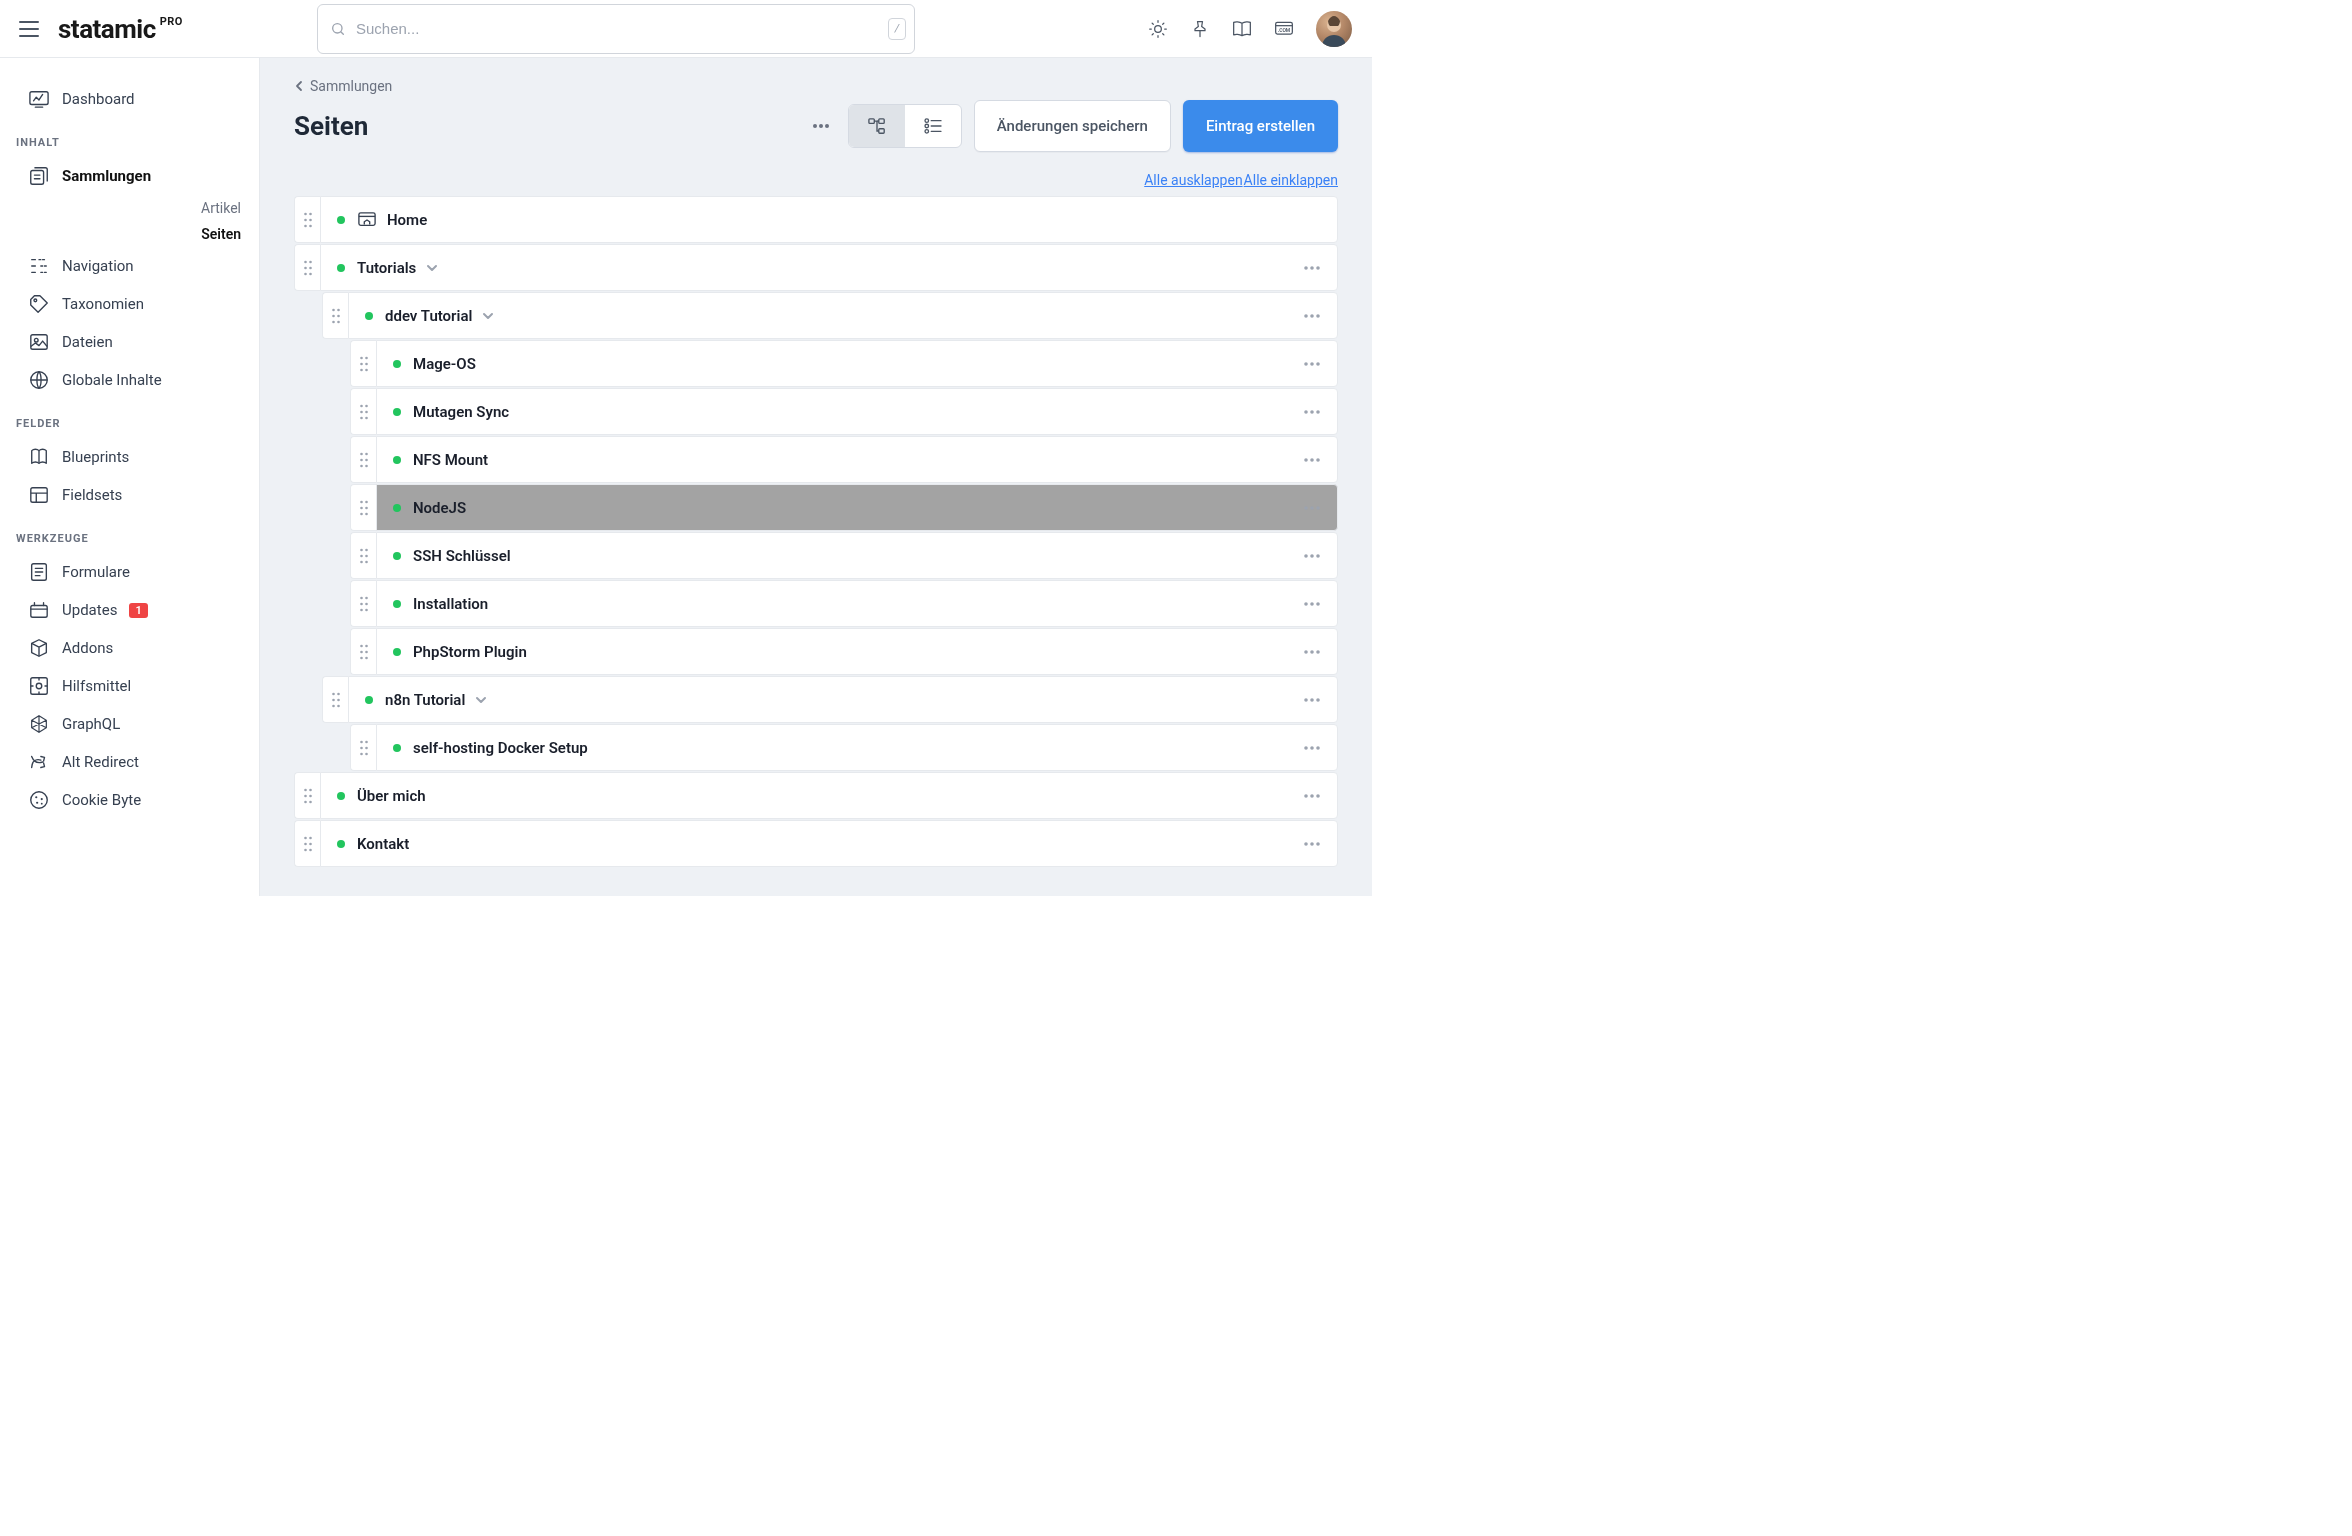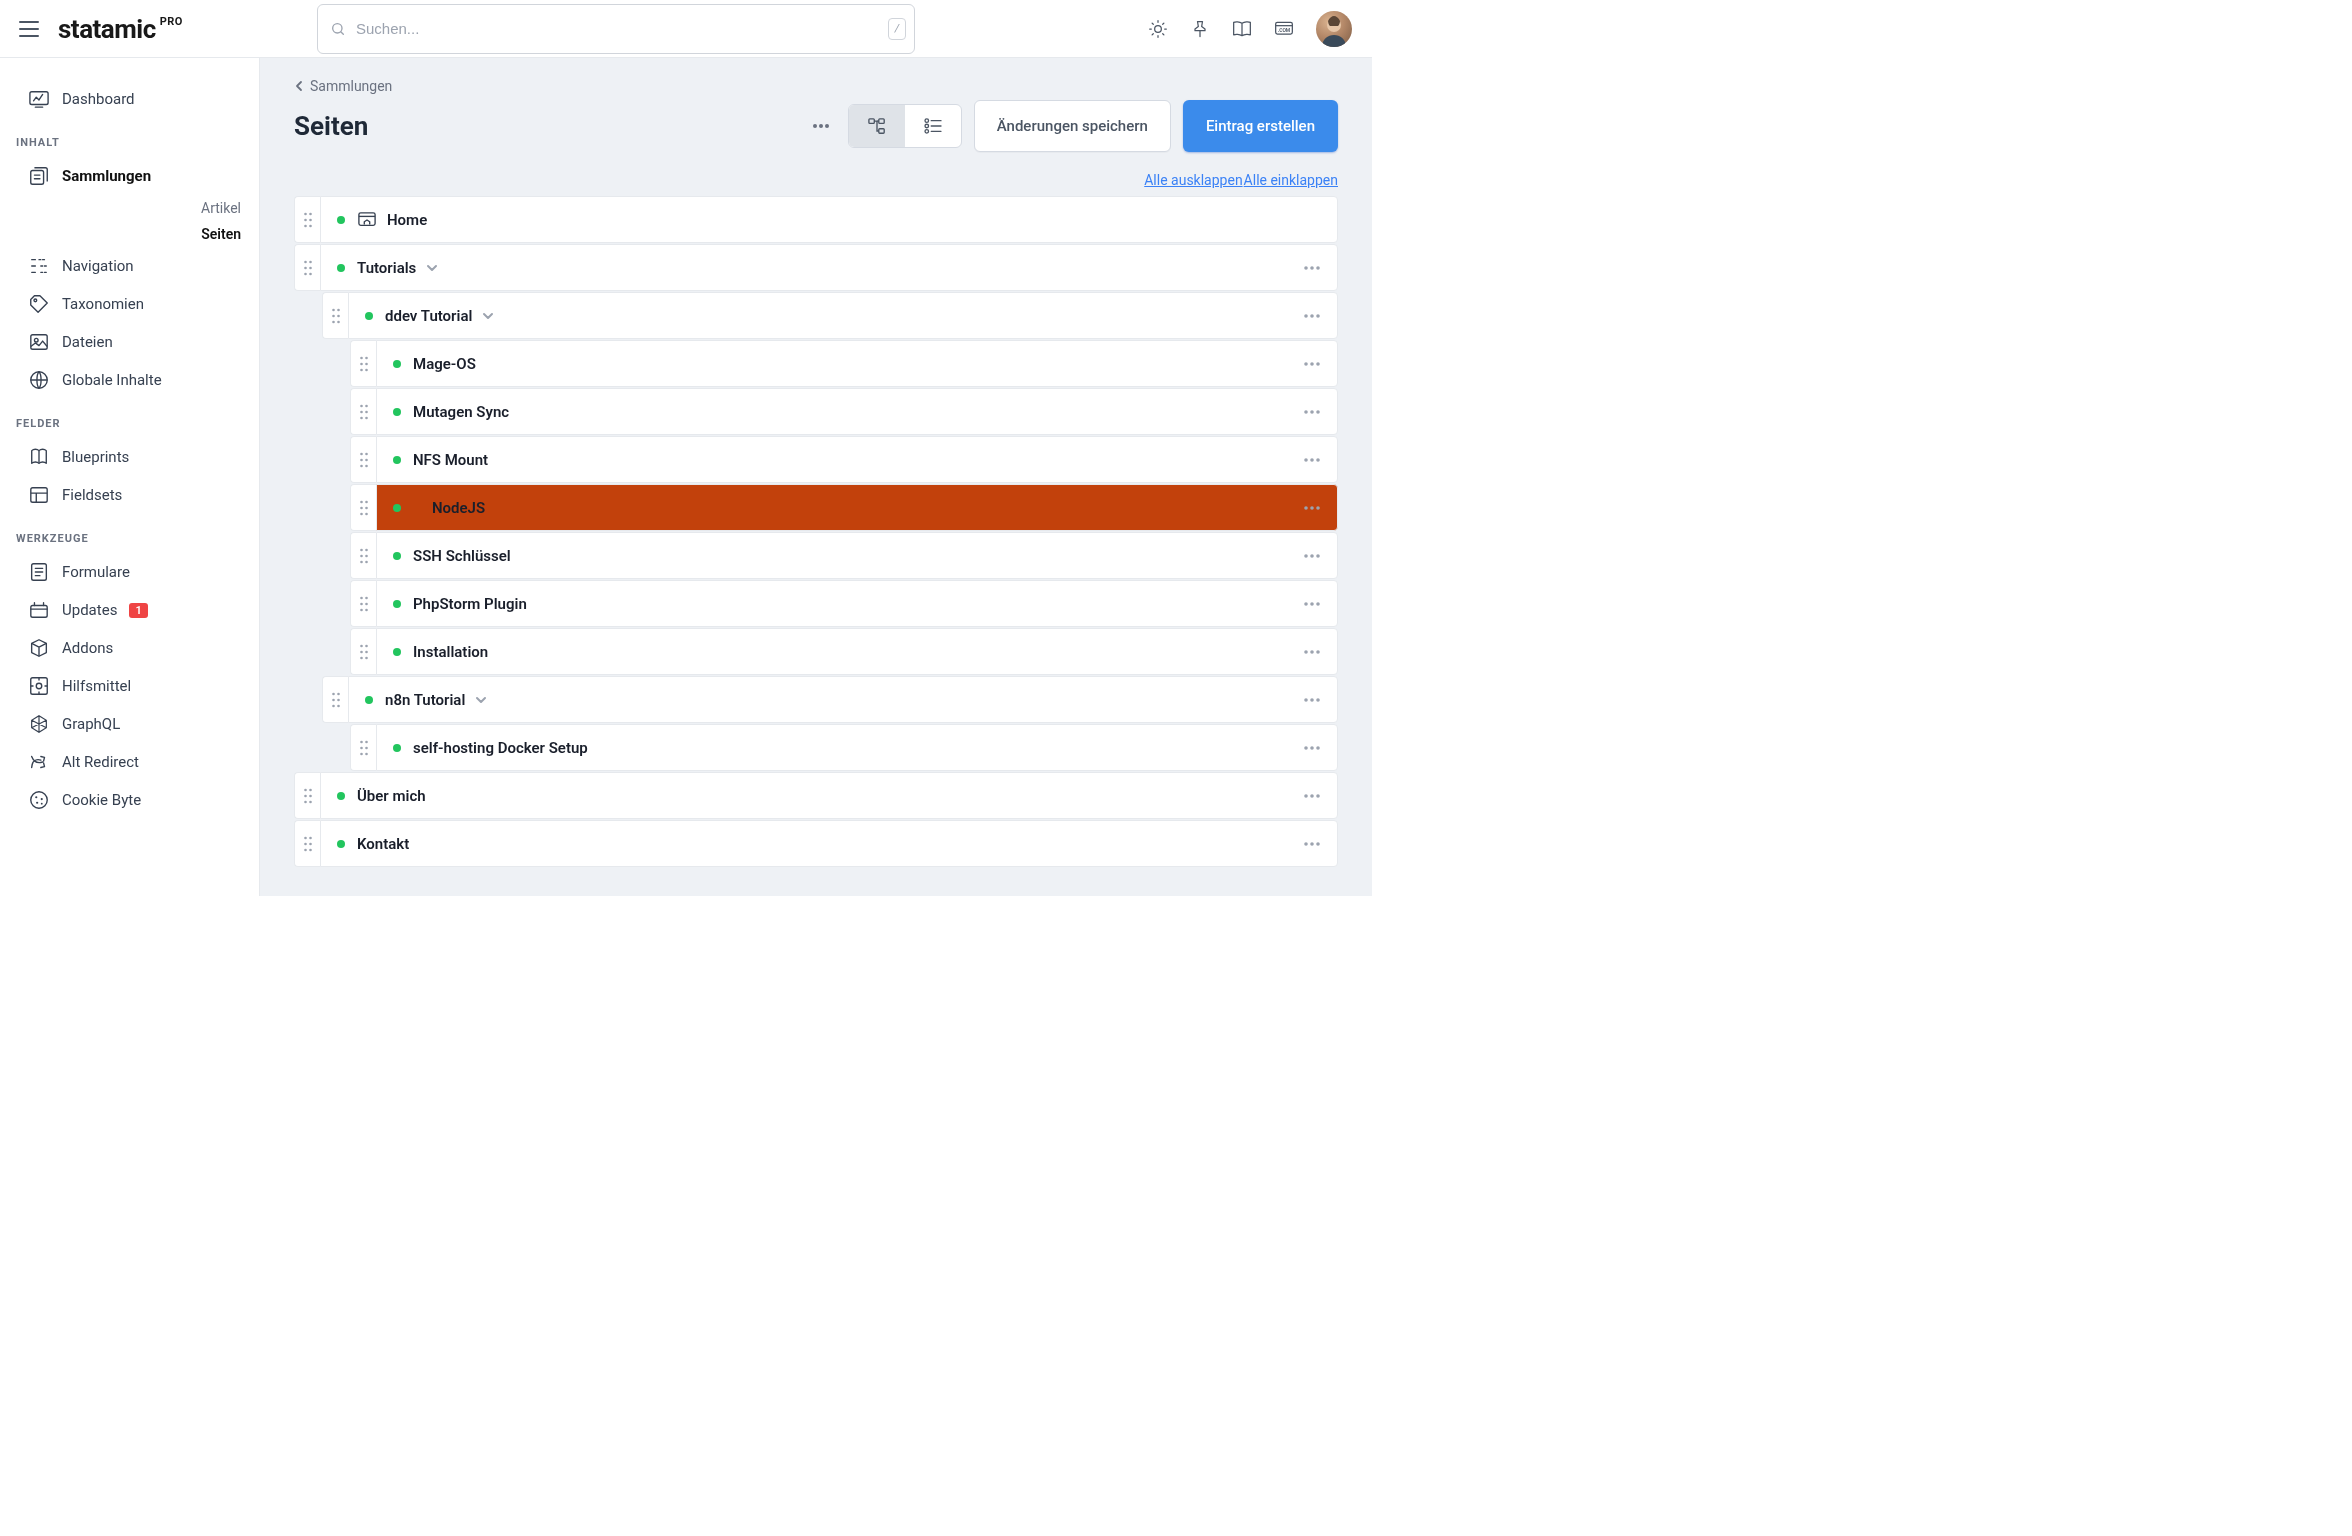--- a/index.html
+++ b/index.html
@@ -233,21 +233,21 @@
     flex-shrink:0;
   }
   .tree-row .card {
     flex:1;
     background:#fff;
     border: 1px solid var(--gray-200);
     border-radius: 0 4px 4px 0;
     display:flex; align-items:center;
     padding: 0 12px 0 16px;
   }
-  .tree-row.hovered .card { background: #c2410c; gap: 19px; }
+  .tree-row.hovered .card { background: #a3a3a3; }
   .dot {
     width: 8px; height:8px; border-radius:50%;
     background: var(--green-500);
     margin-right: 12px;
     flex-shrink:0;
   }
   .home-icon { margin-right: 10px; color: var(--gray-700); }
   .node-title {
     font-weight: 600;
     color: #1a1f2b;
@@ -731,44 +731,44 @@
               <circle cx="2.5" cy="2" r="1.3"></circle>
               <circle cx="7.5" cy="2" r="1.3"></circle>
               <circle cx="2.5" cy="8" r="1.3"></circle>
               <circle cx="7.5" cy="8" r="1.3"></circle>
               <circle cx="2.5" cy="14" r="1.3"></circle>
               <circle cx="7.5" cy="14" r="1.3"></circle>
             </svg>
           </div>
           <div class="card">
             <span class="dot"></span>
+            <span class="node-title">Installation</span>
+            <span class="row-actions">
+              <svg width="18" height="6" viewBox="0 0 18 6" fill="currentColor">
+                <circle cx="3" cy="3" r="1.8"></circle>
+                <circle cx="9" cy="3" r="1.8"></circle>
+                <circle cx="15" cy="3" r="1.8"></circle>
+              </svg>
+            </span>
+          </div>
+        </div>
+        <div class="tree-row depth-2">
+          <div class="handle">
+            <svg width="10" height="16" viewBox="0 0 10 16" fill="currentColor">
+              <circle cx="2.5" cy="2" r="1.3"></circle>
+              <circle cx="7.5" cy="2" r="1.3"></circle>
+              <circle cx="2.5" cy="8" r="1.3"></circle>
+              <circle cx="7.5" cy="8" r="1.3"></circle>
+              <circle cx="2.5" cy="14" r="1.3"></circle>
+              <circle cx="7.5" cy="14" r="1.3"></circle>
+            </svg>
+          </div>
+          <div class="card">
+            <span class="dot"></span>
             <span class="node-title">PhpStorm Plugin</span>
-            <span class="row-actions">
-              <svg width="18" height="6" viewBox="0 0 18 6" fill="currentColor">
-                <circle cx="3" cy="3" r="1.8"></circle>
-                <circle cx="9" cy="3" r="1.8"></circle>
-                <circle cx="15" cy="3" r="1.8"></circle>
-              </svg>
-            </span>
-          </div>
-        </div>
-        <div class="tree-row depth-2">
-          <div class="handle">
-            <svg width="10" height="16" viewBox="0 0 10 16" fill="currentColor">
-              <circle cx="2.5" cy="2" r="1.3"></circle>
-              <circle cx="7.5" cy="2" r="1.3"></circle>
-              <circle cx="2.5" cy="8" r="1.3"></circle>
-              <circle cx="7.5" cy="8" r="1.3"></circle>
-              <circle cx="2.5" cy="14" r="1.3"></circle>
-              <circle cx="7.5" cy="14" r="1.3"></circle>
-            </svg>
-          </div>
-          <div class="card">
-            <span class="dot"></span>
-            <span class="node-title">Installation</span>
             <span class="row-actions">
               <svg width="18" height="6" viewBox="0 0 18 6" fill="currentColor">
                 <circle cx="3" cy="3" r="1.8"></circle>
                 <circle cx="9" cy="3" r="1.8"></circle>
                 <circle cx="15" cy="3" r="1.8"></circle>
               </svg>
             </span>
           </div>
         </div>
         <div class="tree-row depth-1">

